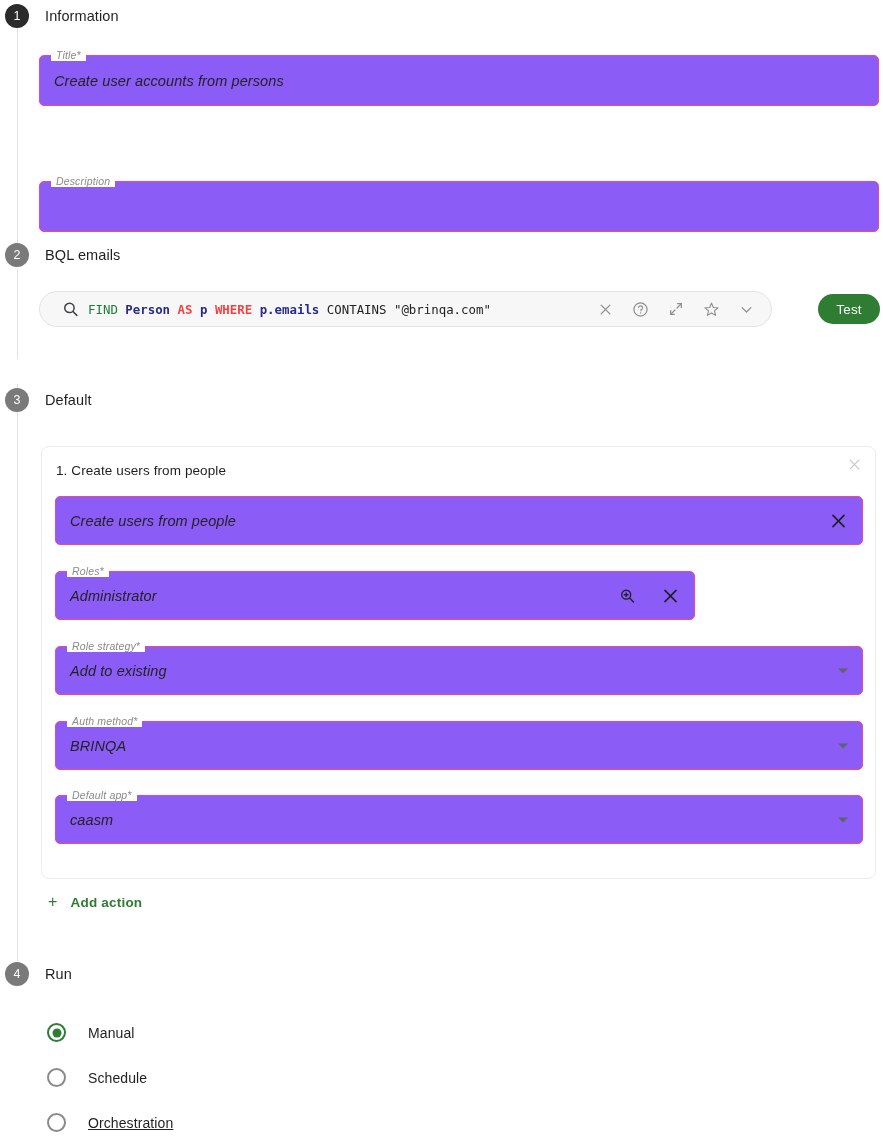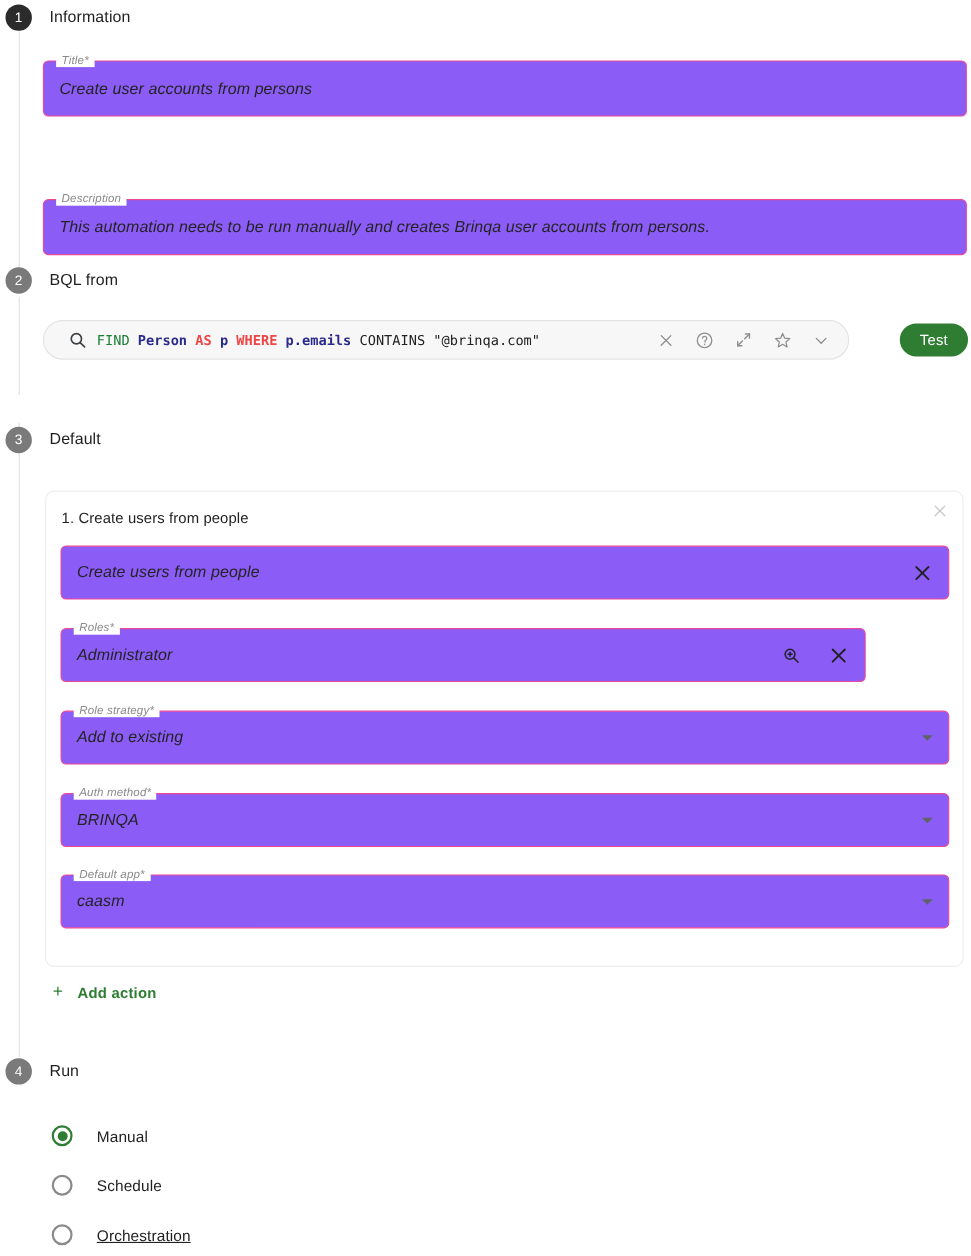--- a/index.html
+++ b/index.html
@@ -230,27 +230,26 @@
     </div>
   </div>
 
   <div class="field" style="left:39px; top:55px; width:840px; height:51px;">
     <span class="legend">Title*</span>
     <span class="value" title="Title">Create user accounts from persons</span>
   </div>
 
   <div class="field" style="left:39px; top:130px; width:840px; height:51px;">
     <span class="legend">Description</span>
-    <span class="value" title="Description">This automation needs to be run manually and creates Brinqa user accounts from persons.</span>
   </div>
 
   <div class="step" style="top:243px;">
     <div class="step-head">
       <div class="step-badge">2</div>
-      <div class="step-title">BQL from</div>
+      <div class="step-title">BQL emails</div>
     </div>
   </div>
 
   <div class="bql-bar" style="left:39px; top:291px; width:733px; height:36px;">
 
     <span style="position:absolute;left:22px;top:50%;transform:translateY(-50%);display:flex;">
       <svg width="17" height="17" viewBox="0 0 24 24" fill="none" stroke="#3c4043" stroke-width="2.1" stroke-linecap="round">
           <circle cx="10.5" cy="10.5" r="6.6"></circle>
           <line x1="15.4" y1="15.4" x2="21" y2="21"></line>
         </svg>
@@ -319,21 +318,21 @@
       <span class="legend blank"></span>
       <span class="value" title="Action">Create users from people</span>
       <span class="fld-icon" style="right:14px;">
         <svg width="19" height="19" viewBox="0 0 24 24" stroke="#202124" stroke-width="2.1" stroke-linecap="round">
           <line x1="5" y1="5" x2="19" y2="19"></line>
             <line x1="19" y1="5" x2="5" y2="19"></line>
           </svg>
       </span>
     </div>
 
-    <div class="field" style="position:absolute; left:13px; top:124px; width:732px; height:49px;">
+    <div class="field" style="position:absolute; left:13px; top:124px; width:640px; height:49px;">
       <span class="legend">Roles*</span>
       <span class="value">Administrator</span>
       <span class="fld-icon" style="right:58px;">
         <svg width="17" height="17" viewBox="0 0 24 24" fill="none" stroke="#202124" stroke-width="1.9" stroke-linecap="round">
             <circle cx="10.2" cy="10.2" r="6.3"></circle>
             <line x1="14.9" y1="14.9" x2="20.5" y2="20.5"></line>
           <line x1="7.6" y1="10.2" x2="12.8" y2="10.2"></line>
             <line x1="10.2" y1="7.6" x2="10.2" y2="12.8"></line>
           </svg>
       </span>

